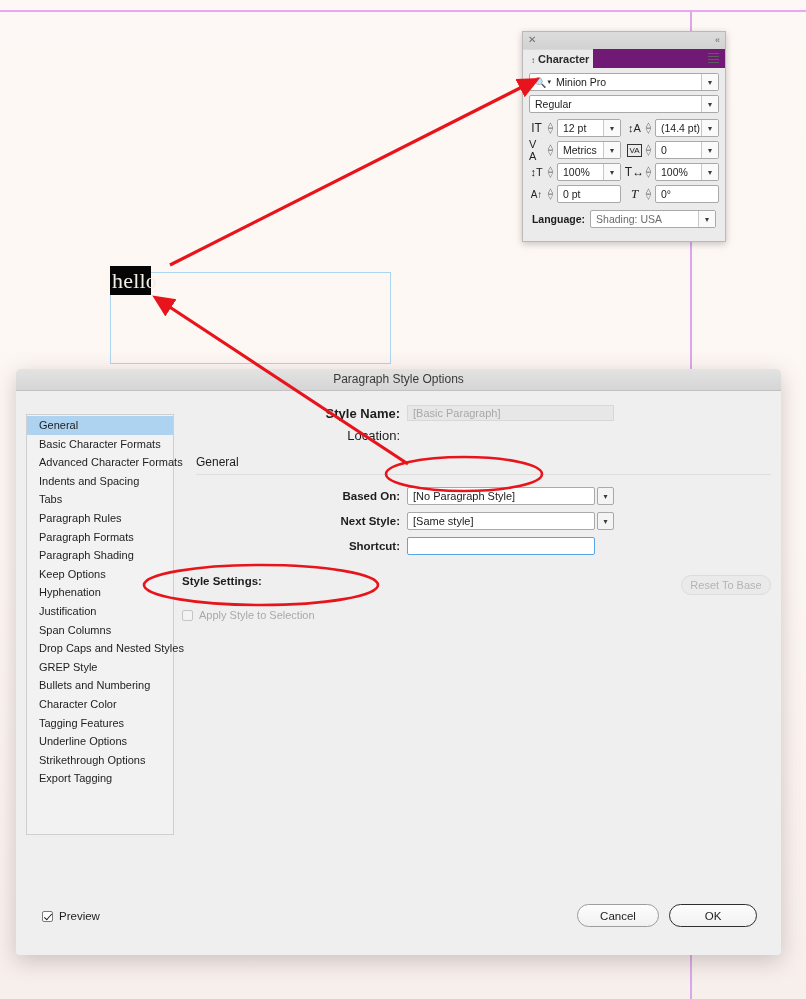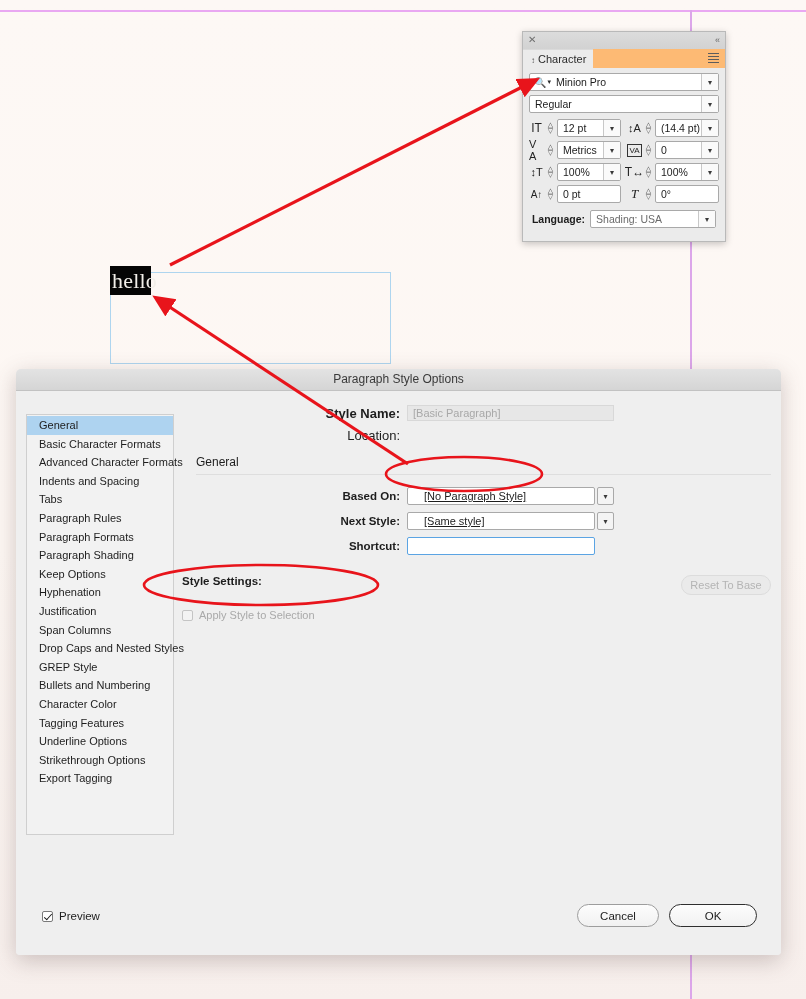--- a/index.html
+++ b/index.html
@@ -34,21 +34,21 @@
   #char-panel{
     position:absolute;left:522px;top:31px;width:204px;height:211px;
     background:#d6d6d6;
     border:1px solid #b9b9b9;
     box-shadow:0 2px 7px rgba(0,0,0,.22);
     box-sizing:border-box;
   }
   #char-titlebar{height:17px;position:relative;background:linear-gradient(180deg,#dcdcdc,#d2d2d2);}
   .cp-x{position:absolute;left:5px;top:2px;font-size:10px;color:#6f6f6f;line-height:12px;}
   .cp-collapse{position:absolute;right:6px;top:2px;font-size:9px;color:#6b6b6b;line-height:12px;letter-spacing:-1px;}
-  #char-tabrow{height:19px;position:relative;background:#fdba74;}
+  #char-tabrow{height:19px;position:relative;background:#701a75;font-weight:bold;}
   #char-tab{
     position:absolute;left:0;top:0;width:70px;height:19px;
     background:#ebebeb;border-top:1px solid #dadada;
     font-size:11px;color:#2b2b2b;line-height:19px;padding-left:8px;box-sizing:border-box;
   }
   #char-tab .caret{font-size:8px;color:#555;margin-right:3px;}
   #char-menu{position:absolute;right:6px;top:4px;width:11px;height:9px;}
   #char-menu i{display:block;height:1px;background:#5d5d5d;margin-bottom:2px;}
   #char-body{background:#ebebeb;padding:5px 6px 6px 6px;height:173px;box-sizing:border-box;}
 
@@ -125,21 +125,21 @@
   #general-heading{font-size:12px;color:#1d1d1d;margin:0 0 5px 14px;}
   #general-rule{height:1px;background:#dedede;margin:0 0 12px 14px;}
 
   .ctl-row{display:flex;align-items:center;margin-bottom:7px;}
   .ctl-lbl{width:218px;text-align:right;font-size:11.5px;color:#1d1d1d;font-weight:bold;}
   .ctl-field{
     margin-left:7px;width:188px;height:18px;background:#fff;
     border:1px solid #a9a9a9;border-radius:2px;box-sizing:border-box;
     display:flex;align-items:center;font-size:11px;color:#1c1c1c;
   }
-  .ctl-field .txt{padding-left:16px;text-decoration:underline;}
+  .ctl-field .txt{padding-left:5px;}
   .ctl-dd{
     width:17px;height:18px;margin-left:2px;background:#f4f4f4;
     border:1px solid #a9a9a9;border-radius:2px;box-sizing:border-box;
     display:flex;align-items:center;justify-content:center;font-size:8px;color:#3a3a3a;
   }
   #shortcut-field{
     margin-left:7px;width:188px;height:18px;background:#fff;
     border:1.5px solid #5ba4e3;border-radius:2px;box-sizing:border-box;
   }
 

